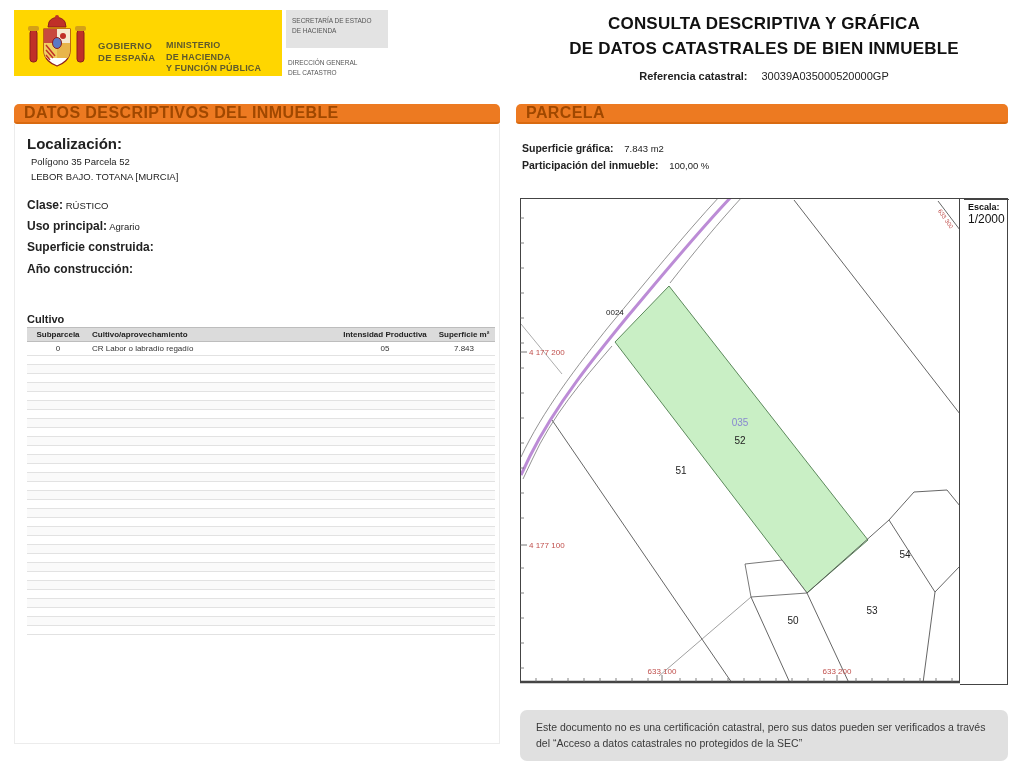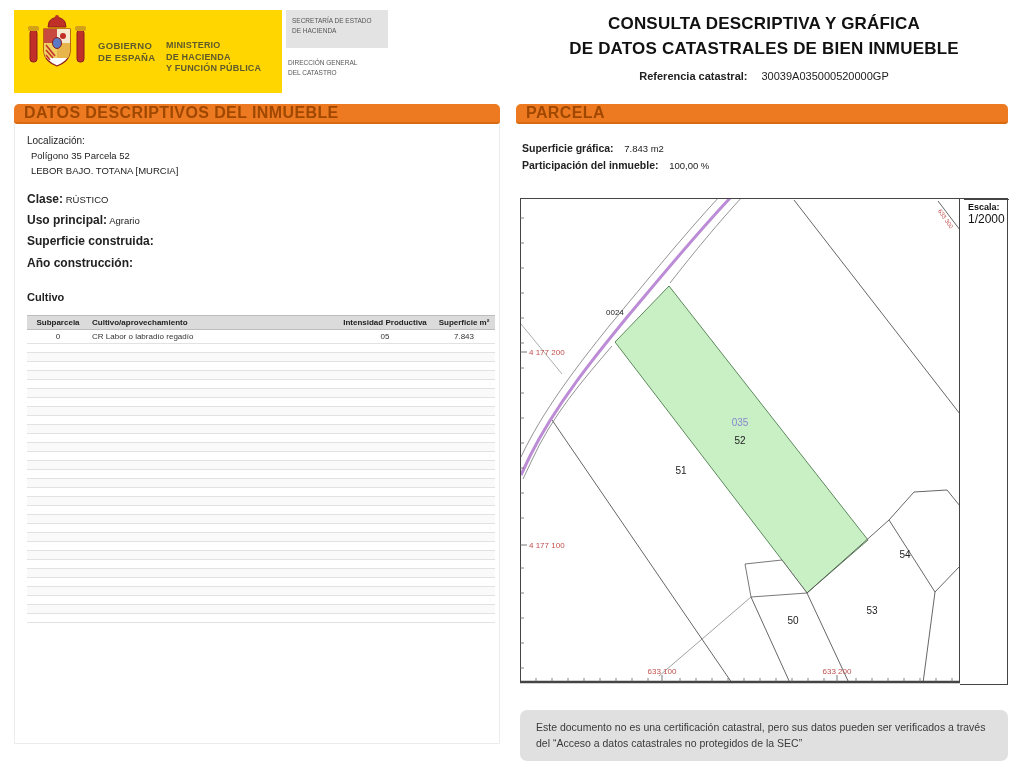--- a/index.html
+++ b/index.html
@@ -1,21 +1,21 @@
 <!DOCTYPE html>
 <html><head>
 <meta charset="utf-8">
 <style>
   * { margin:0; padding:0; box-sizing:border-box; }
   html,body { width:1024px; height:768px; background:#fff;
     font-family:"Liberation Sans", sans-serif; color:#222; overflow:hidden; }
   .abs { position:absolute; }
 
   
-  #logo-box { left:14px; top:10px; width:268px; height:83px; background:#FFD600; }
+  #logo-box { left:14px; top:10px; width:268px; height:66px; background:#FFD600; }
   #gobierno { left:84px; top:30px; font-size:9.5px; font-weight:bold; color:#5f5a2c;
     white-space:pre-line; line-height:1.25; letter-spacing:.3px; }
   #ministerio { left:152px; top:30px; font-size:9px; font-weight:bold; color:#5f5a2c;
     white-space:pre-line; line-height:1.3; letter-spacing:.2px; }
   #secretaria-box { left:286px; top:10px; width:102px; height:38px; background:#E3E3E3;
     font-size:6.5px; color:#555; padding:6px 6px; white-space:pre-line; line-height:1.5; }
   #direccion-text { left:288px; top:58px; font-size:6.5px; color:#555;
     white-space:pre-line; line-height:1.5; }
 
   #title-block { left:520px; top:12px; width:488px; text-align:center; }
@@ -28,27 +28,27 @@
   .panel-bar { height:20px; background:#ED7A21; border-radius:5px 5px 3px 3px;
     border-bottom:2px solid #D96A10; color:#A04800; font-size:16px; font-weight:bold;
     line-height:18px; padding-left:10px; letter-spacing:.4px; }
 
   
   #left-panel { left:14px; top:104px; width:486px; }
   #left-body { border:1px solid #ECECEC; border-top:none; height:620px;
     padding:11px 10px 6px 12px; overflow:hidden; }
   .fld { font-size:9.5px; line-height:1.35; }
   .fld b { font-size:12px; }
-  #loc-label { font-size:10px; font-weight:normal; }
+  #loc-label { font-size:15px; font-weight:bold; }
   .addr { font-size:9.5px; margin-left:4px; margin-top:4px; }
   .fld-row { margin-top:5px; }
   #clase-row { margin-top:15px; }
-  #cultivo-title { margin-top:20px; font-size:11px; font-weight:bold; }
-
-  #cultivo-table { border-collapse:collapse; width:468px; margin-top:12px; font-size:8px; }
+  #cultivo-title { margin-top:36px; font-size:11px; font-weight:bold; }
+
+  #cultivo-table { border-collapse:collapse; width:468px; margin-top:2px; font-size:8px; }
   #cultivo-table th { background:#DBDBDB; border-top:1px solid #BDBDBD; border-bottom:1px solid #BDBDBD;
     font-weight:bold; padding:2px 3px; font-size:8px; color:#222; }
   #cultivo-table td { padding:2px 3px; border-bottom:1px solid #E2E2E2; color:#333; height:9px; }
   .al-c { text-align:center; } .al-l { text-align:left; } .al-r { text-align:center; }
   tr.empty-row td { height:9px; border-bottom:1px solid #E6E6E6; }
   tr.empty-row.alt td { background:#FAFAFA; }
 
   
   #right-panel { left:516px; top:104px; width:492px; }
   #right-body { padding:18px 4px 0 6px; }

